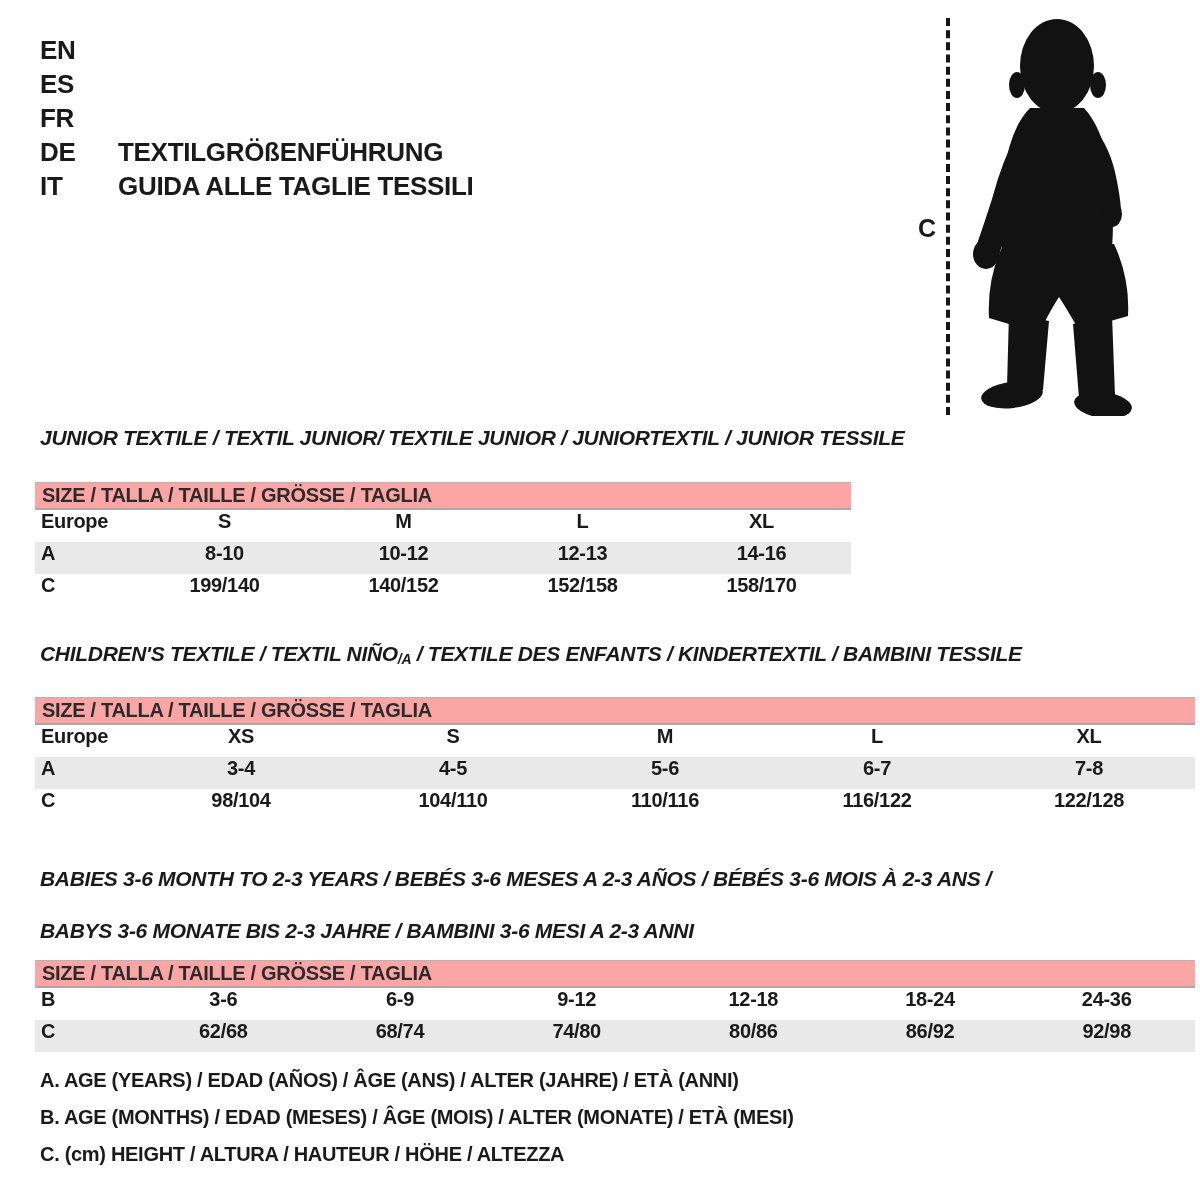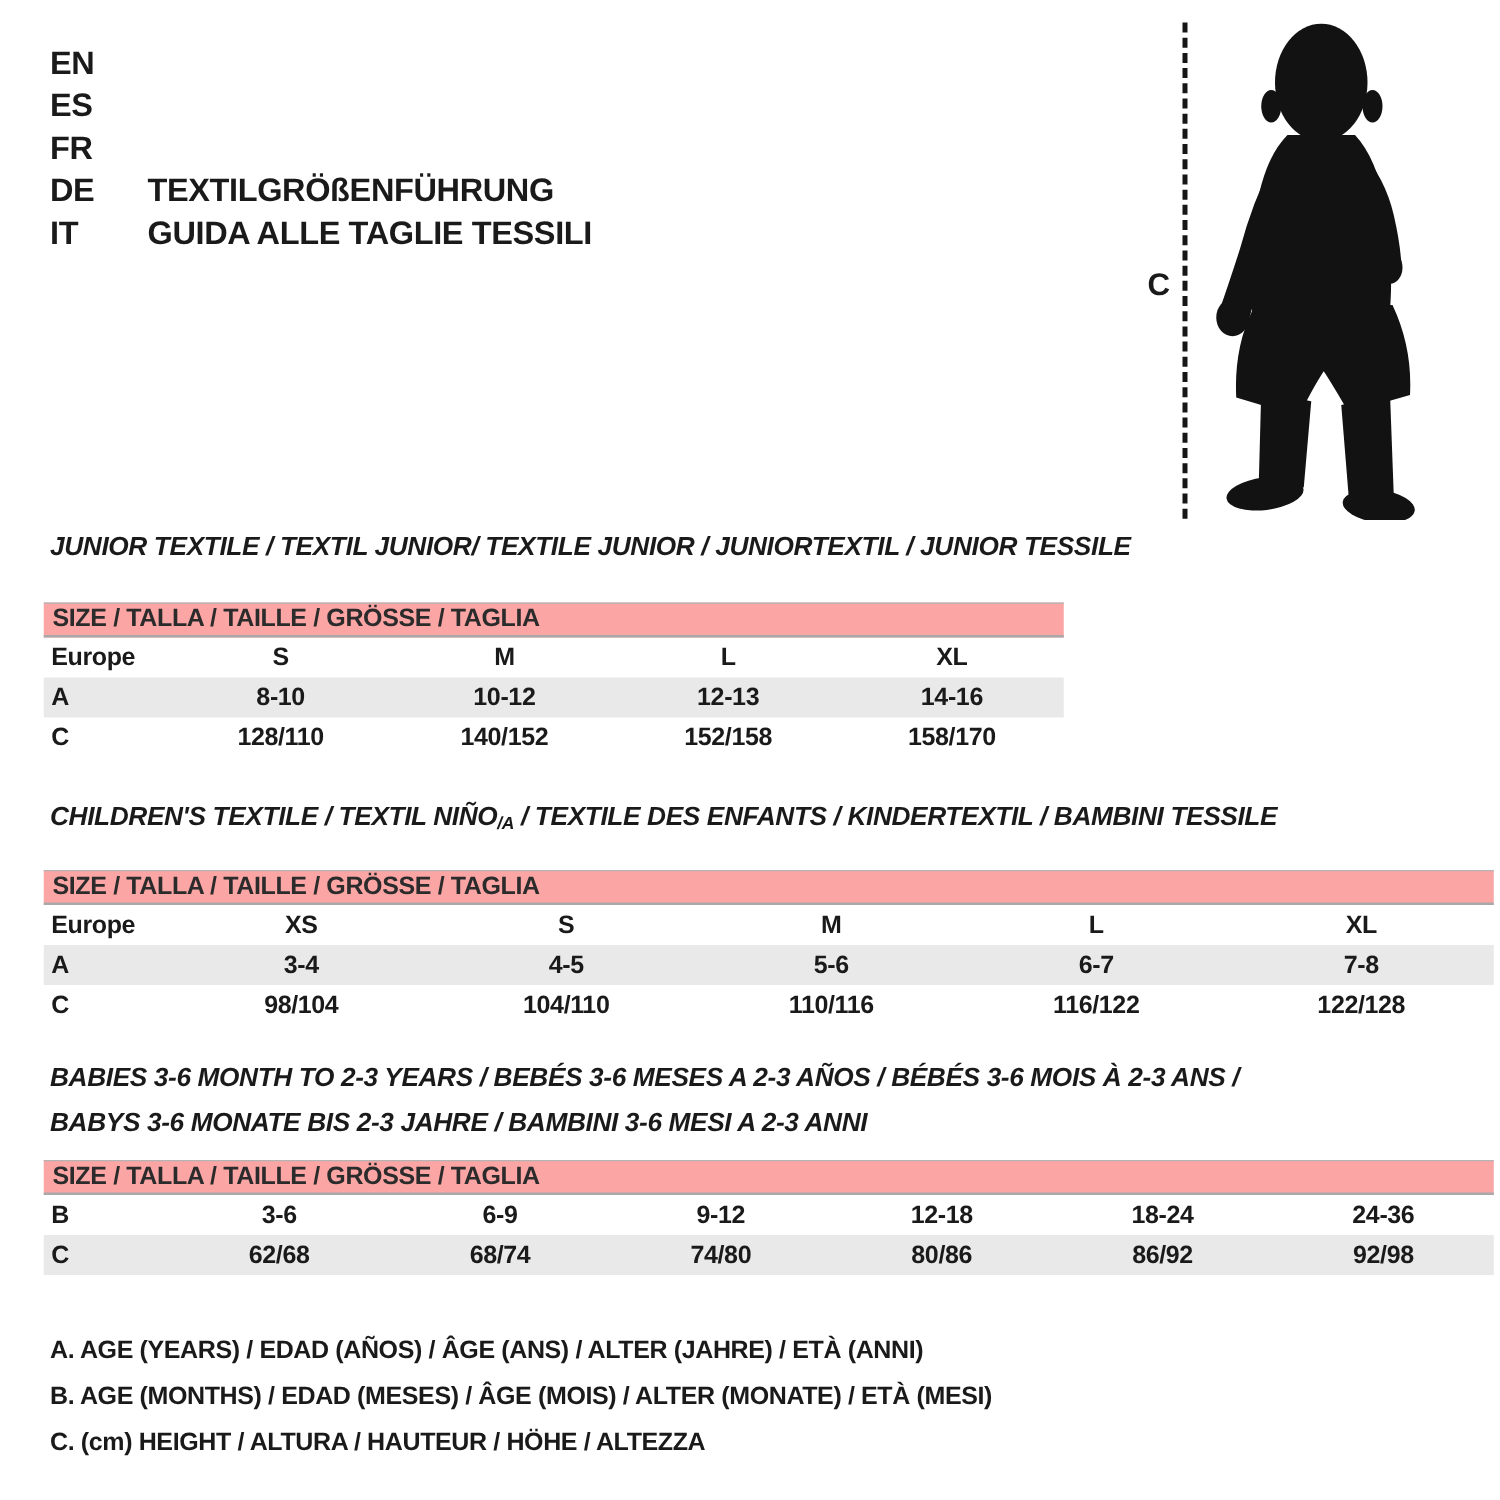--- a/index.html
+++ b/index.html
@@ -25,28 +25,28 @@
   
   .sec { position:absolute; left:35px; }
   #sec-junior   { top:426px; width:816px; }
   #sec-children { top:642px; width:1160px; }
   #sec-babies   { top:845px; width:1160px; }
   .sec-title { font-size:21px; line-height:24px; margin-left:5px; white-space:nowrap;
                font-weight:700;font-style:italic; }
   .sec-title sub { font-size:14px; vertical-align:-3px; }
   #sec-junior .size-wrap   { margin-top:32px; }
   #sec-children .size-wrap { margin-top:26px; }
-  #sec-babies .sec-title   { line-height:36px; }
+  #sec-babies .sec-title   { line-height:36px;margin-top:16px; }
   #sec-babies .size-wrap   { margin-top:11px; }
 
   .size-bar { height:28px; background:#fca5a5; border-top:1px solid #b4b4b4;
               border-bottom:2px solid #a9a9a9; display:flex; align-items:center;
               padding-left:7px; font-size:20px; color:#2b2b2b; white-space:nowrap; }
 
-  .trow { display:flex; height:32px; align-items:center; }
+  .trow { display:flex; height:32px; }
   .trow.shaded { background:#e9e9e9; }
   .tcell { flex:1; text-align:center; font-size:20px; white-space:nowrap; }
   .tcell.lbl { flex:0 0 100px; text-align:left; padding-left:6px; }
 
   
   .footnotes { position:absolute; left:40px; top:1062px; }
   .footnote { font-size:20px; line-height:37px; white-space:nowrap; }
 </style>
 </head>
 <body>
@@ -107,21 +107,21 @@
           </div>
           <div class="trow shaded">
             <div class="tcell lbl">A</div>
             <div class="tcell">8-10</div>
             <div class="tcell">10-12</div>
             <div class="tcell">12-13</div>
             <div class="tcell">14-16</div>
           </div>
           <div class="trow">
             <div class="tcell lbl">C</div>
-            <div class="tcell">128/110</div>
+            <div class="tcell">199/140</div>
             <div class="tcell">140/152</div>
             <div class="tcell">152/158</div>
             <div class="tcell">158/170</div>
           </div>
         </div>
     </div>
   </section>
 
   <section class="sec" id="sec-children">
     <h2 class="sec-title"><span>CHILDREN'S TEXTILE / TEXTIL NIÑO</span><sub>/A</sub><span> / TEXTILE DES ENFANTS / KINDERTEXTIL / BAMBINI TESSILE</span></h2>

